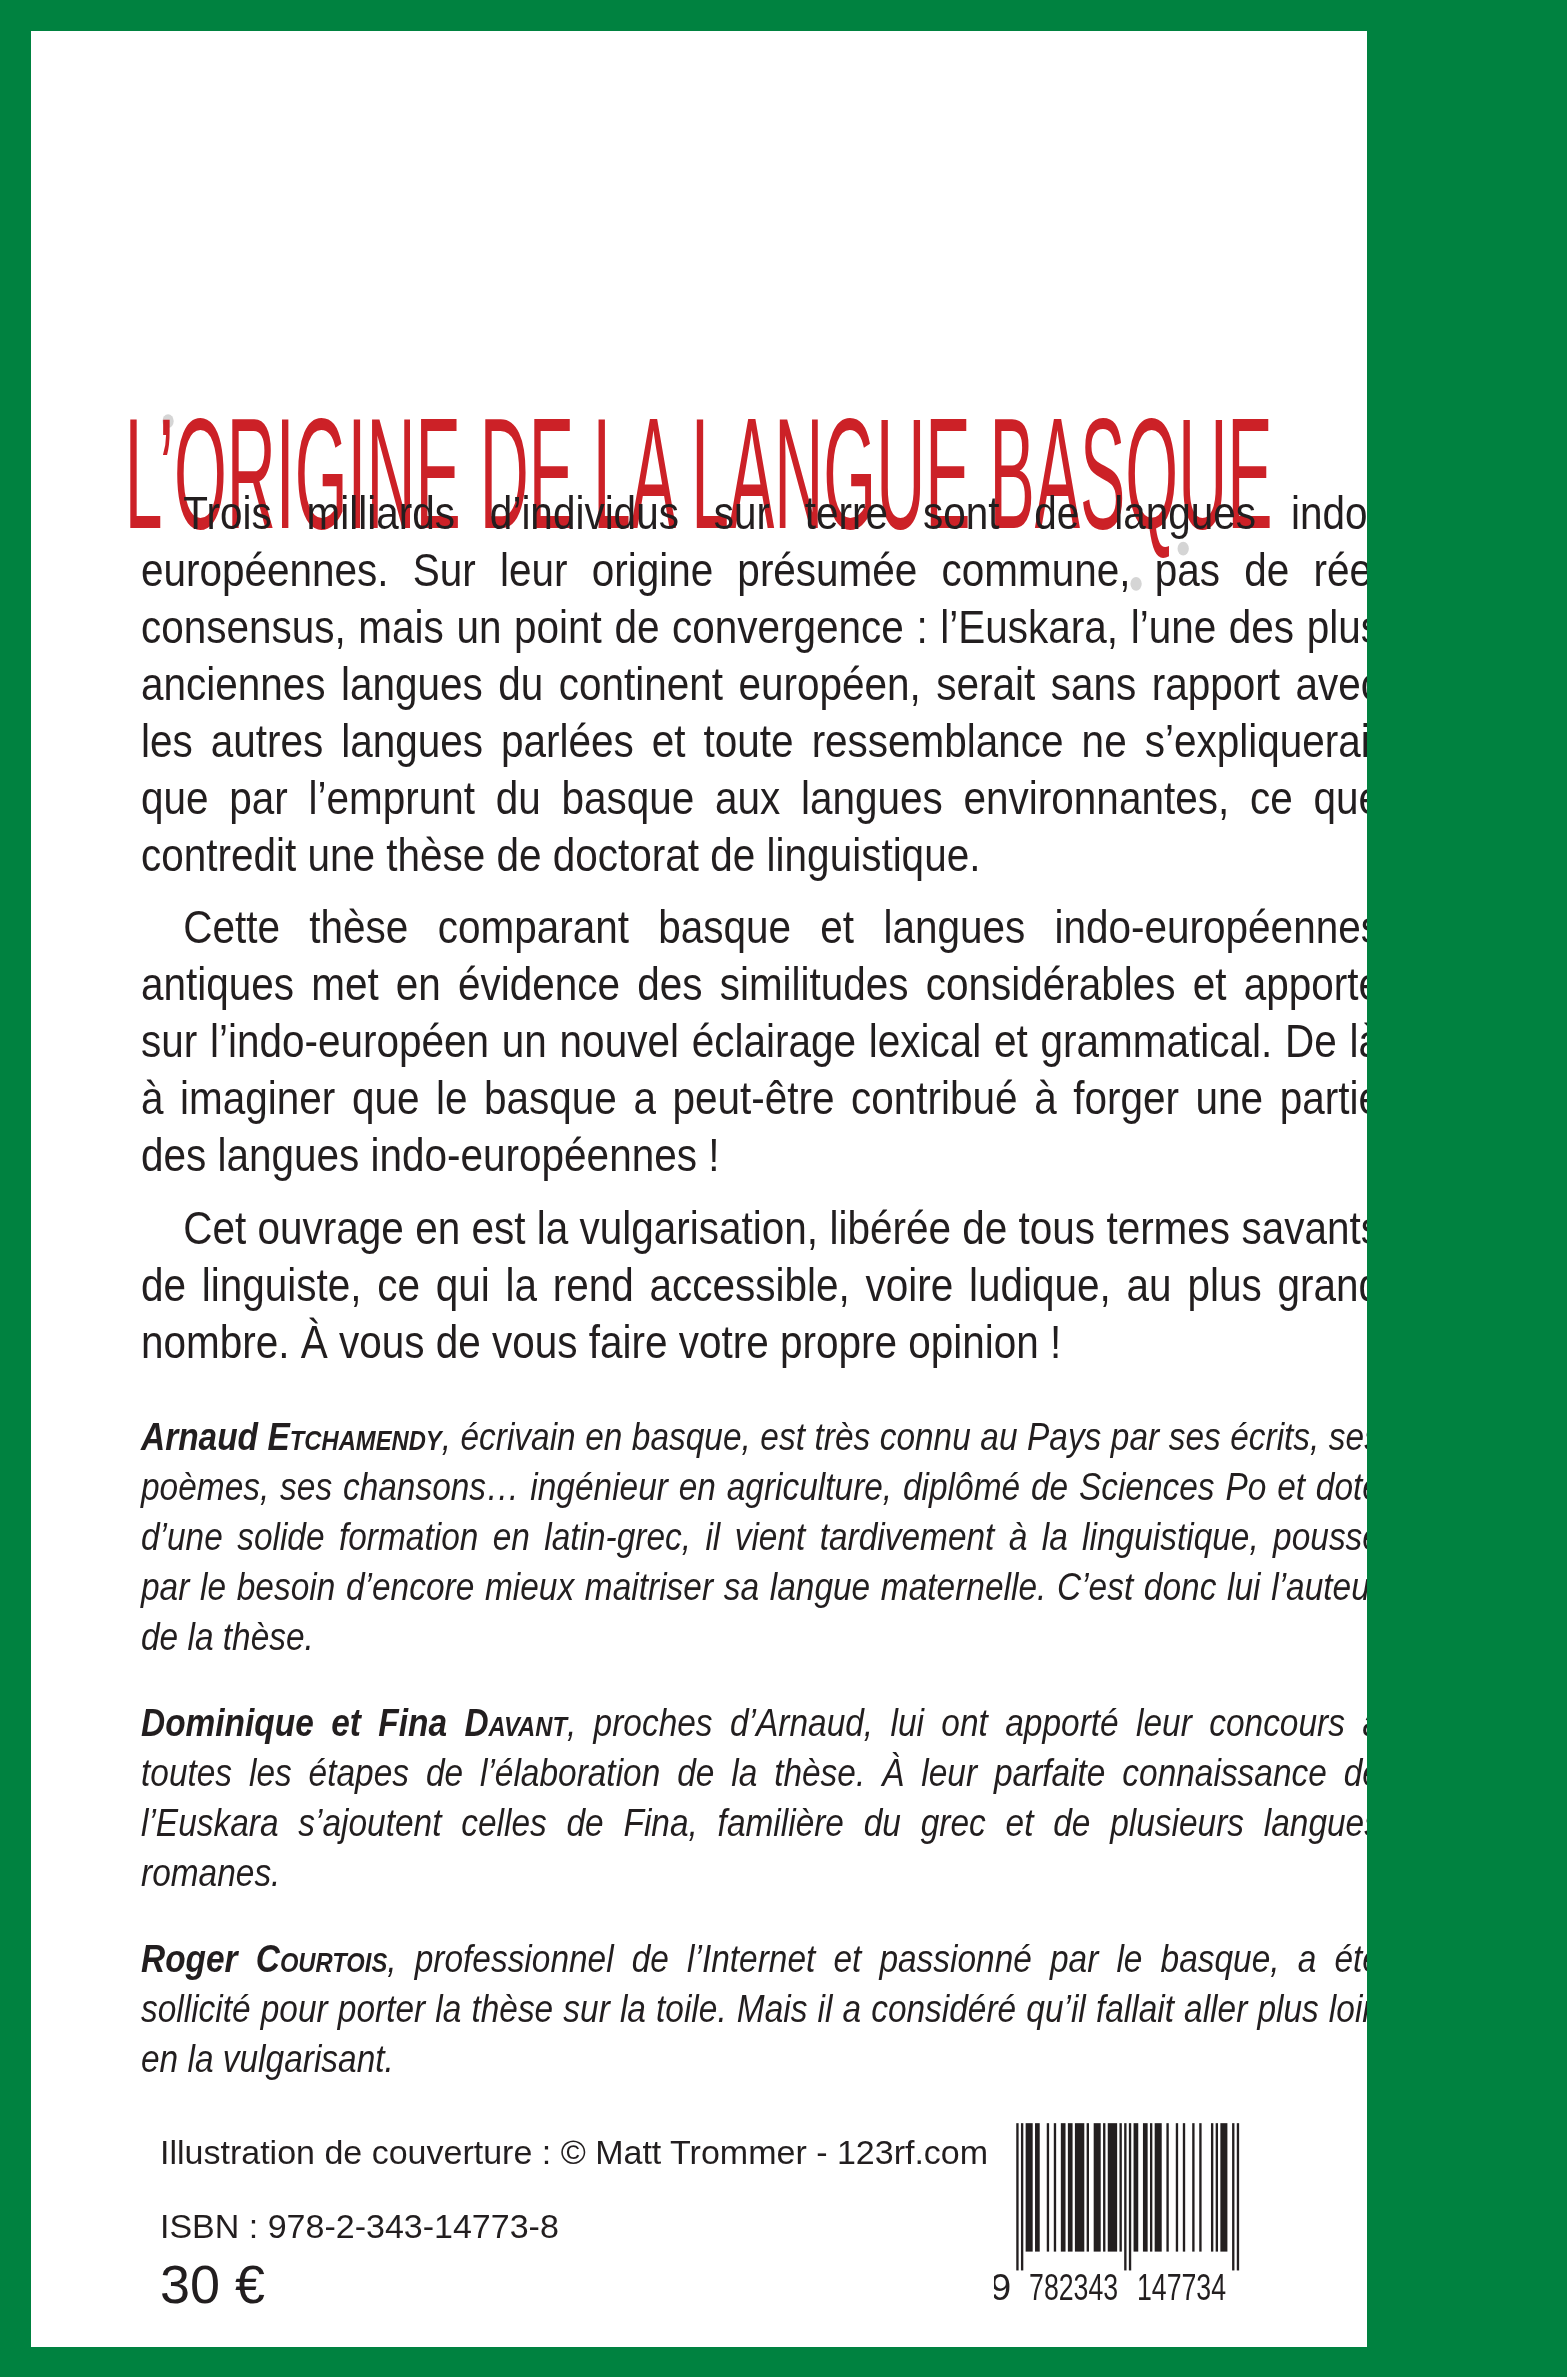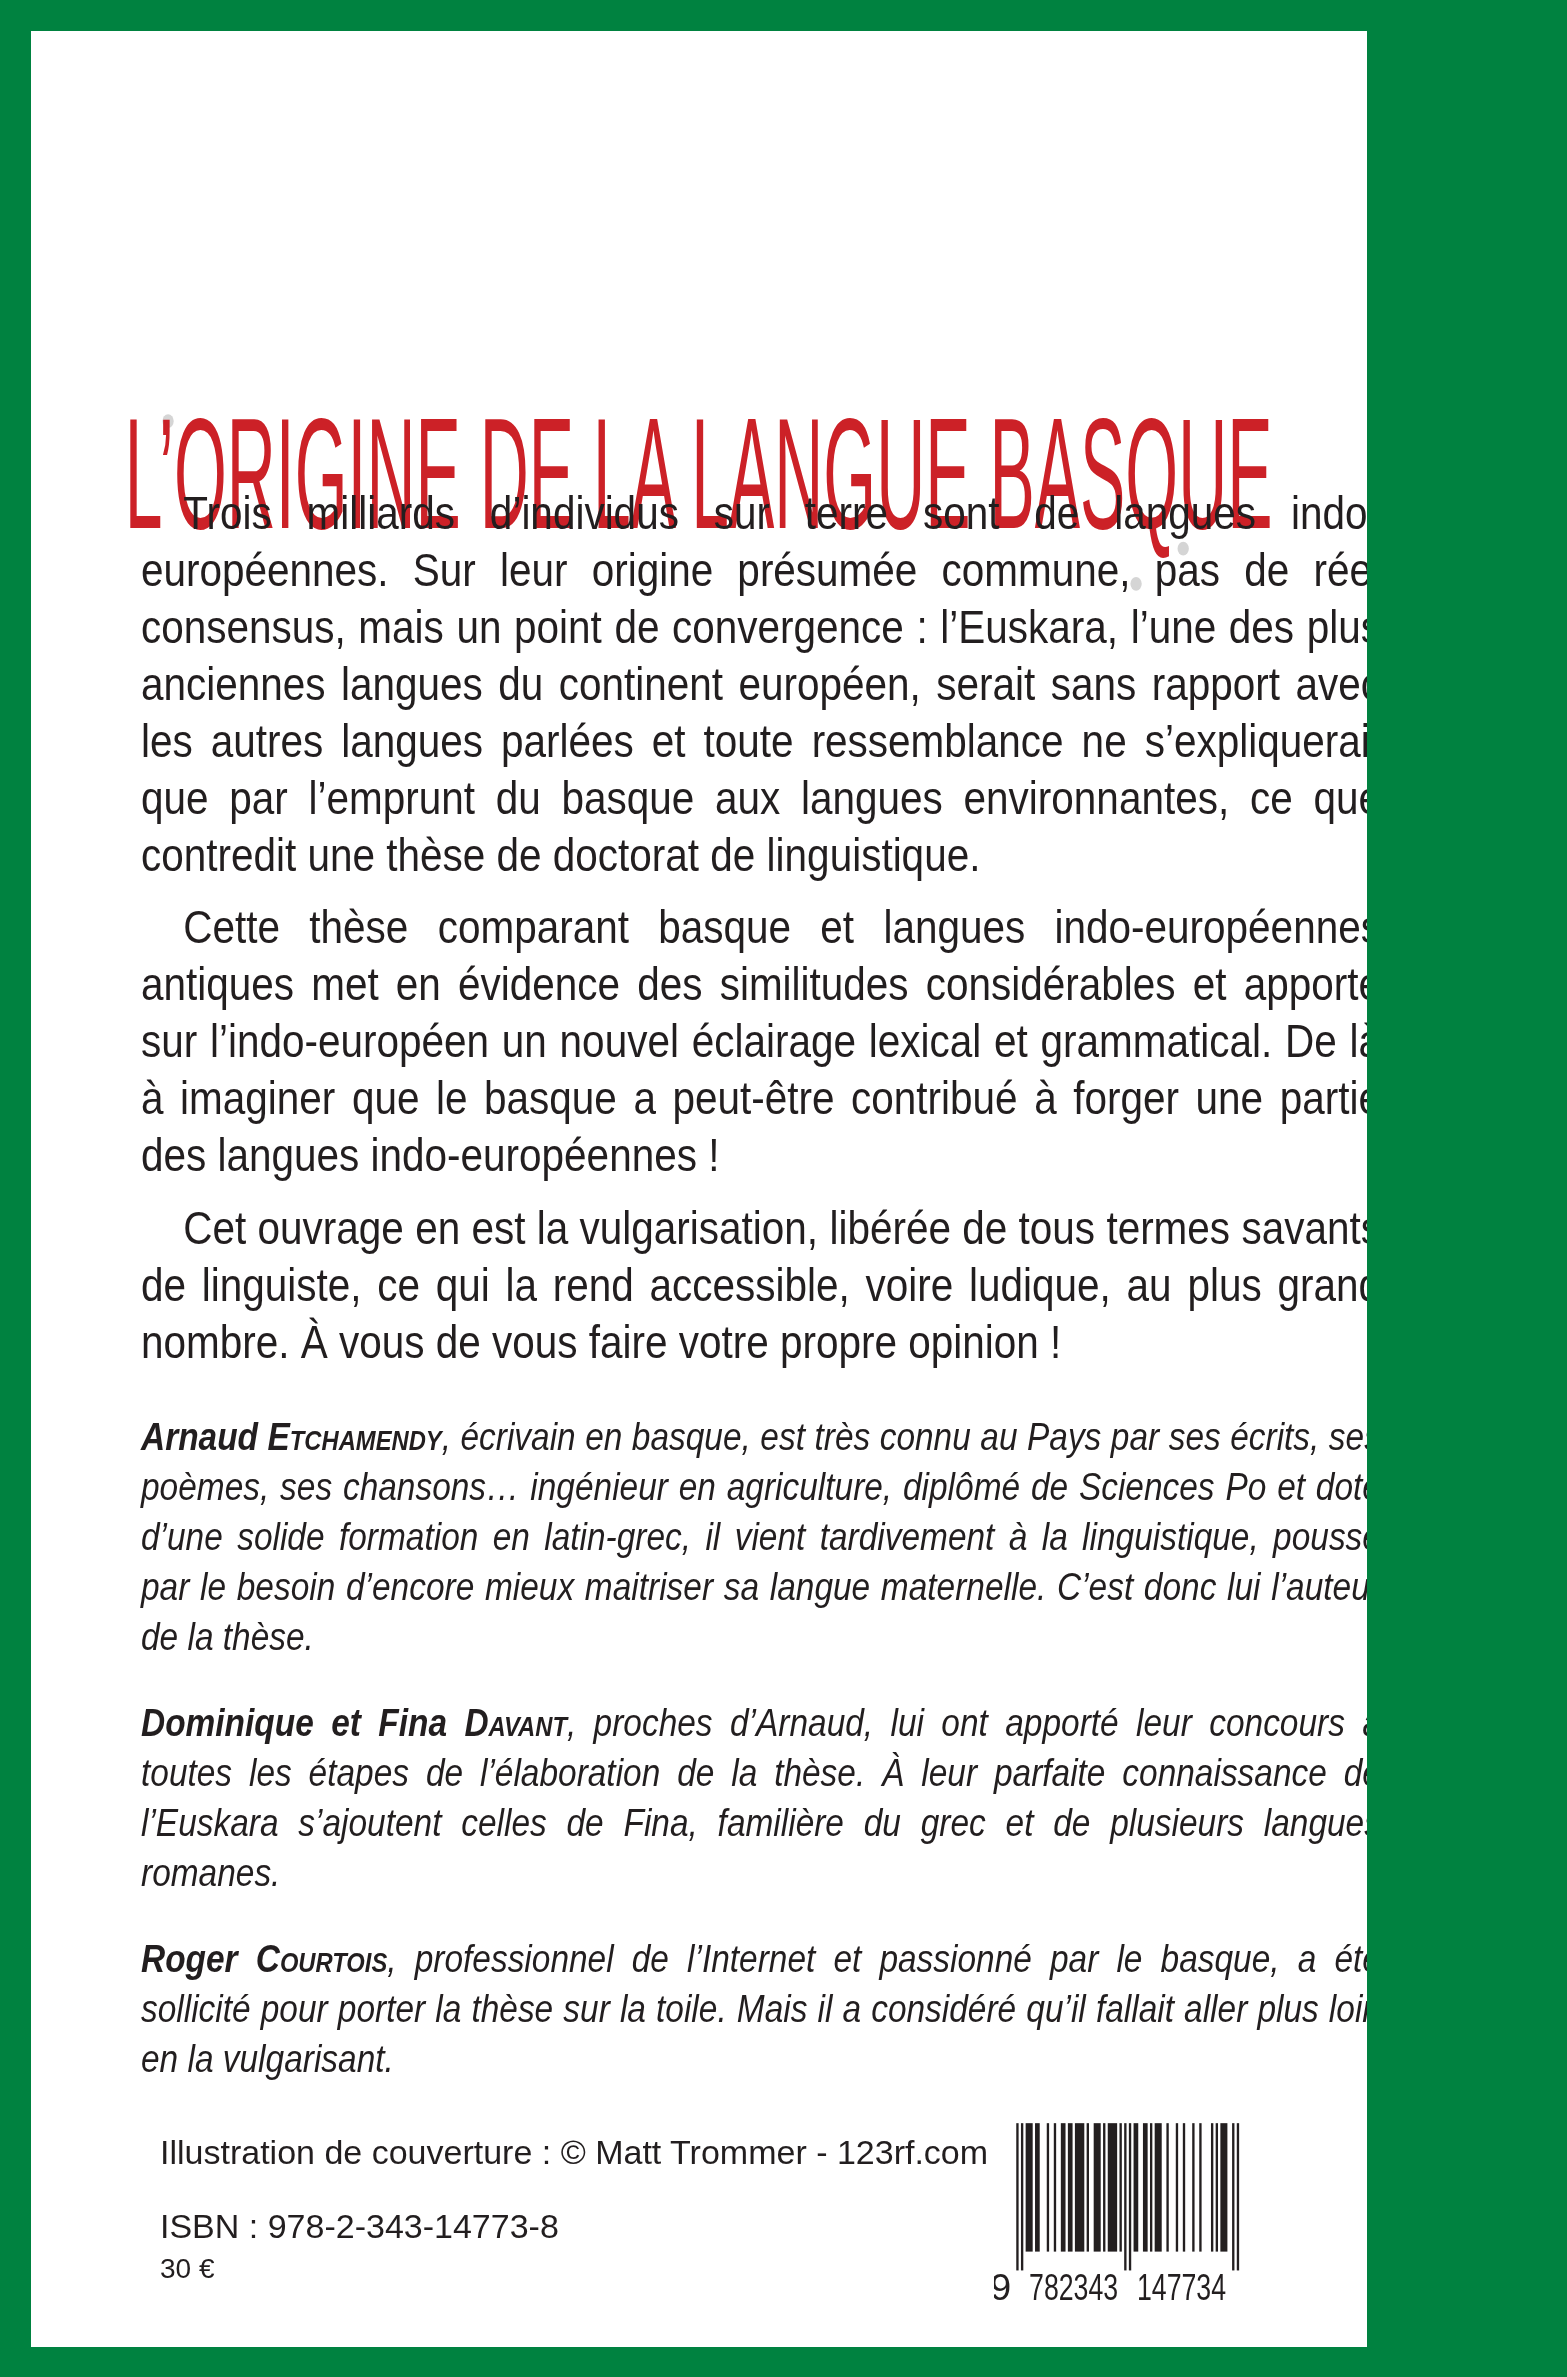--- a/index.html
+++ b/index.html
@@ -36,21 +36,21 @@
     position:absolute;left:110px;top:1381px;width:1409px;
     transform:scaleX(0.88);transform-origin:left top;
     color:var(--ink);font-size:38px;line-height:50px;font-style:italic;text-align:justify;
   }
   .bios p{margin:0 0 36px 0;}
   .bio-name{font-weight:700;}
   .bio-caps{font-weight:700;font-variant:small-caps;}
   .credit,.isbn,.price{position:absolute;left:129px;color:var(--ink);white-space:nowrap;}
   .credit{top:2102px;font-size:34px;}
   .isbn{top:2176px;font-size:34px;}
-  .price{top:2222px;font-size:28px;}
+  .price{top:2222px;font-size:54px;}
   .barcode{position:absolute;left:963px;top:2092px;width:262px;height:187px;}
 </style>
 </head>
 <body>
 
 <div class="cover">
   <div class="page">
 
     <svg class="map" width="1506" height="960" viewBox="0 0 1758 1120" aria-hidden="true">
       <defs>

